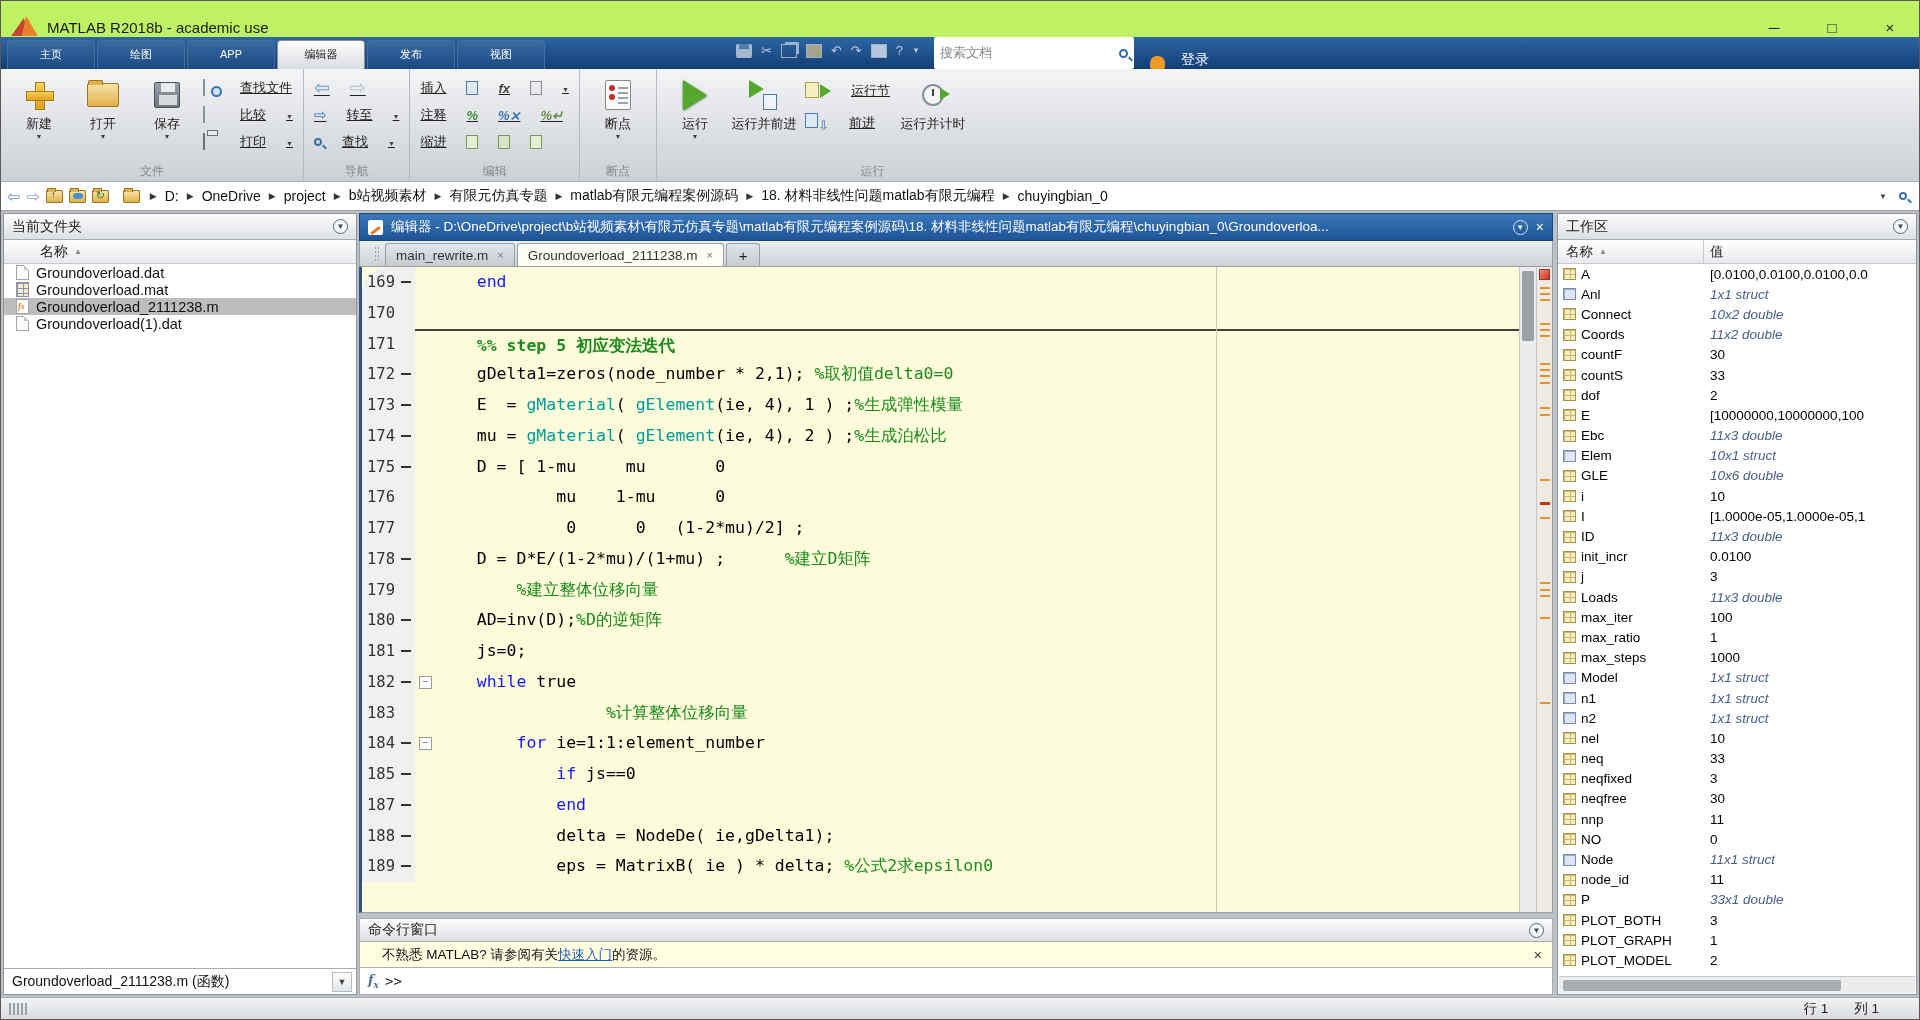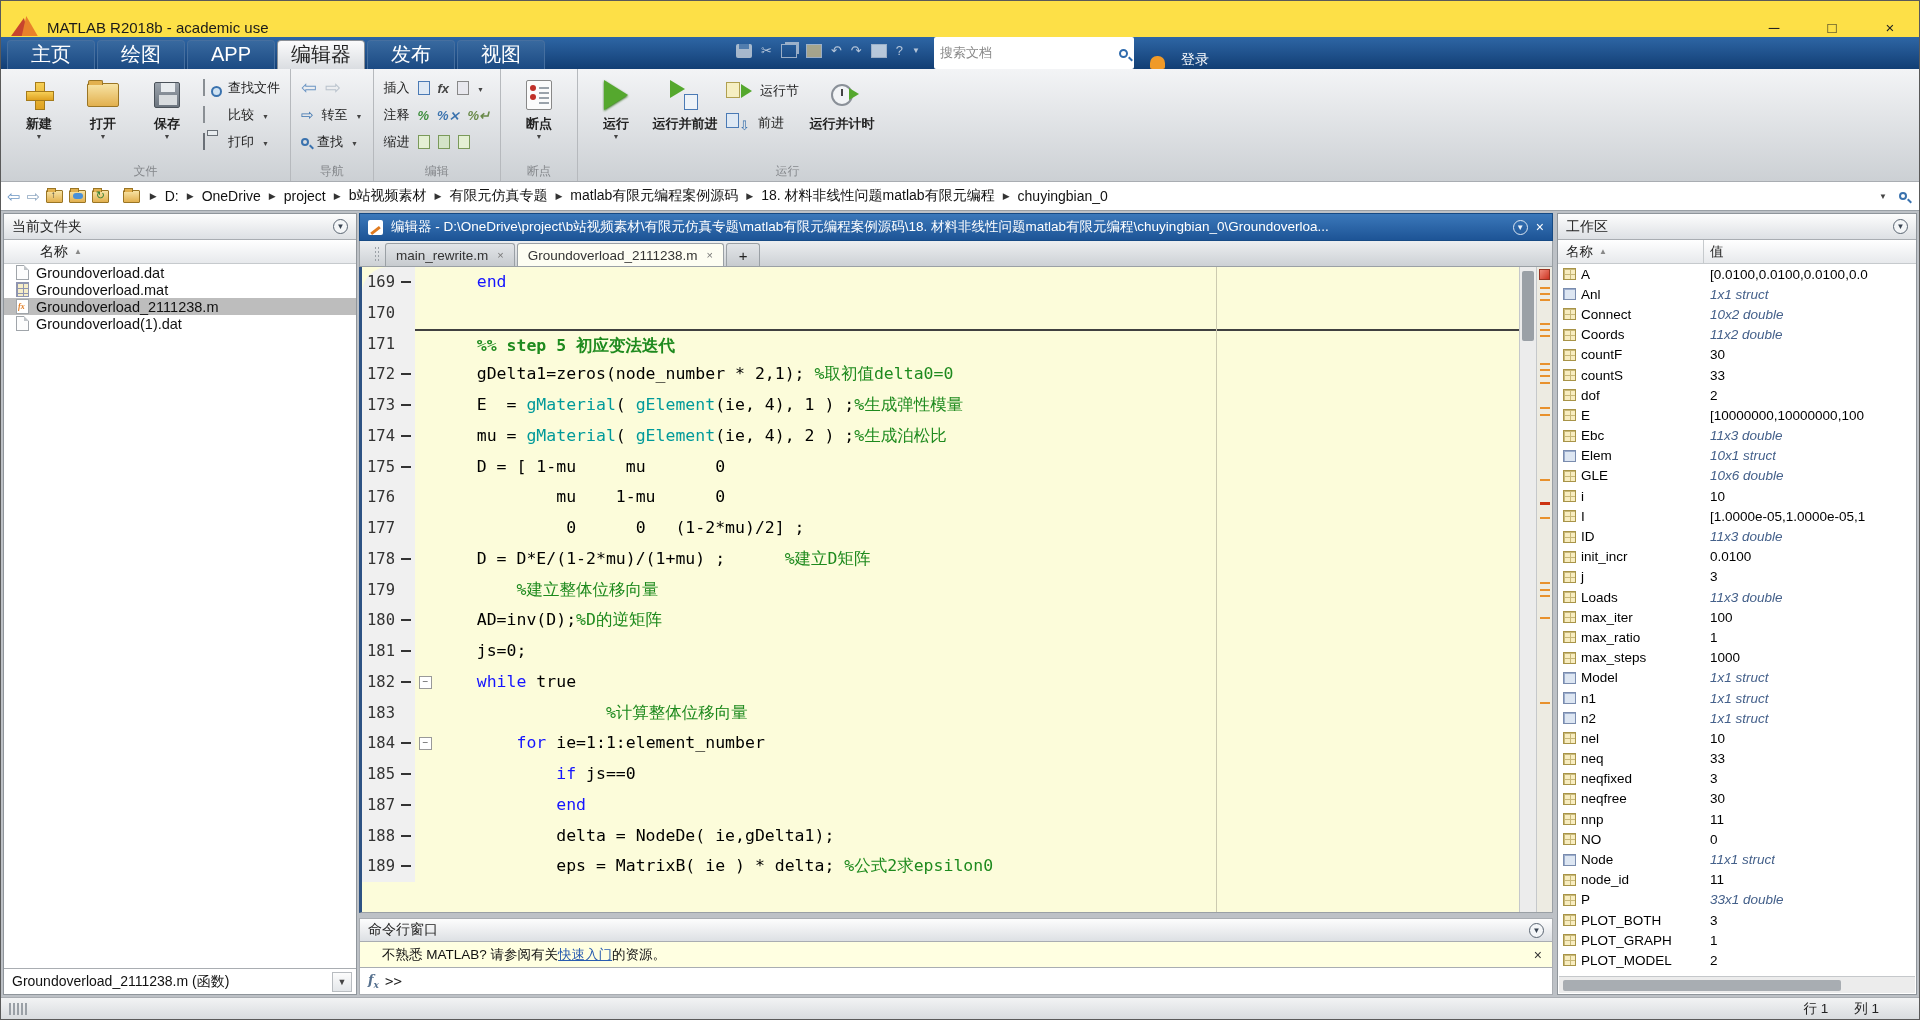--- a/index.html
+++ b/index.html
@@ -1,31 +1,31 @@
 <!DOCTYPE html>
 <html><head>
 <meta charset="utf-8">
 <style>
   * { margin:0; padding:0; box-sizing:border-box; }
   html,body { width:1920px; height:1020px; overflow:hidden; font-family:"Liberation Sans",sans-serif; background:#fff; }
   .app { position:relative; width:1920px; height:1020px; border:1px solid #5a5a5a; background:#fff; }
 
   
-  .titlebar { position:absolute; left:0; top:0; right:0; height:52px; background:#fde047; display:flex; align-items:center; }
+  .titlebar { position:absolute; left:0; top:0; right:0; height:52px; background:#bef264; display:flex; align-items:center; }
   .ml-logo { width:24px; height:22px; margin-left:10px; position:relative; }
   .ml-logo i { position:absolute; border-style:solid; }
   .ml-logo .t1 { left:2px; top:2px; border-width:0 9px 18px 9px; border-color:transparent transparent #c7442e transparent; transform:skewX(-12deg); }
   .ml-logo .t2 { left:9px; top:0; border-width:0 8px 20px 8px; border-color:transparent transparent #e8822a transparent; transform:skewX(10deg); }
   .title-text { margin-left:12px; font-size:15px; color:#1a1a1a; }
   .winbtns { margin-left:auto; display:flex; height:100%; }
   .winbtn { width:58px; height:100%; display:flex; align-items:center; justify-content:center; font-size:15px; color:#222; }
 
   
   .tabrow { position:absolute; left:0; top:36px; right:0; height:32px; background:linear-gradient(#2e66a5,#123e74); display:flex; align-items:flex-end; }
-  .rtab { width:88px; height:29px; margin:0 1px; border-radius:4px 4px 0 0; border:1px solid #466f9f; border-bottom:none; background:linear-gradient(#38699f,#1b4a83); color:#fff; font-size:20px; text-align:center; line-height:27px; }
+  .rtab { width:88px; height:29px; margin:0 1px; border-radius:4px 4px 0 0; border:1px solid #466f9f; border-bottom:none; background:linear-gradient(#38699f,#1b4a83); color:#fff; font-size:11px; text-align:center; line-height:27px; }
   .rtab:first-child { margin-left:6px; }
   .rtab.active { background:linear-gradient(#fbfbfc,#dadde1); color:#222; border-color:#8b9097; }
   .qat { display:flex; align-items:center; gap:9px; margin-left:190px; height:100%; padding-bottom:4px; }
   .qico { width:16px; height:14px; position:relative; opacity:.8; }
   .qchar { color:#cfd9e6; font-size:13px; line-height:14px; opacity:.85; }
   .ico-floppy { background:#c8d2dc; border-radius:2px; }
   .ico-floppy:after { content:""; position:absolute; left:3px; top:0; width:10px; height:5px; background:#5c86b4; }
   .ico-cut,.ico-copy,.ico-paste,.ico-window { border:1px solid #b9c6d6; }
   .ico-copy { box-shadow:3px -3px 0 -1px #b9c6d6; }
   .ico-paste { background:#c7b98c; }
@@ -38,24 +38,24 @@
   .bell:after { content:""; position:absolute; left:5px; bottom:-3px; width:4px; height:3px; background:#f09a28; border-radius:50%; }
   .signin { color:#fff; font-size:14px; margin:0 18px 0 16px; }
 
   
   .toolstrip { position:absolute; left:0; top:68px; right:0; height:113px; background:linear-gradient(#f3f4f6,#ccd0d4); border-bottom:1px solid #a9adb2; display:flex; }
   .tgroup { position:relative; padding:5px 10px 16px 10px; display:flex; gap:8px; }
   .tgroup + .tgroup { border-left:1px solid #b6b9bd; }
   .glabel { position:absolute; bottom:1px; left:0; right:0; text-align:center; font-size:12px; color:#85888c; }
   .bigbtn { width:56px; display:flex; flex-direction:column; align-items:center; font-size:13px; color:#222; }
   .bigbtn .bicon { height:42px; display:flex; align-items:center; justify-content:center; }
-  .bigbtn .blabel { line-height:15px; text-align:center;font-weight:bold; }
+  .bigbtn .blabel { line-height:15px; text-align:center; }
   .dd { font-size:7px; color:#444; margin-top:2px; }
   .smallcol { display:flex; flex-direction:column; justify-content:flex-start; gap:5px; padding-top:3px; }
-  .srow { display:flex; align-items:center; gap:8px; font-size:13px; color:#222; height:22px; }
+  .srow { display:flex; align-items:center; gap:20px; font-size:13px; color:#222; height:22px;text-decoration:underline; }
   .ic16 { width:17px; height:16px; position:relative; display:inline-block; }
   .plus-ic { position:relative; width:30px; height:30px; }
   .plus-ic:before { content:""; position:absolute; left:11px; top:2px; width:8px; height:26px; background:linear-gradient(#f6cf56,#dfa221); border:1px solid #a57b1a; }
   .plus-ic:after { content:""; position:absolute; left:2px; top:11px; width:26px; height:8px; background:linear-gradient(#f6cf56,#dfa221); border:1px solid #a57b1a; }
   .folder-ic { width:32px; height:24px; background:linear-gradient(#f7e3a4,#e2b04e); border:1px solid #9a7524; border-radius:2px; position:relative; }
   .folder-ic:before { content:""; position:absolute; left:0; top:-4px; width:13px; height:4px; background:#e2b04e; border:1px solid #9a7524; border-bottom:none; border-radius:2px 2px 0 0; }
   .save-ic { width:26px; height:26px; background:linear-gradient(#9aa2ab,#6c757f); border:1px solid #4a525a; border-radius:2px; position:relative; }
   .save-ic:before { content:""; position:absolute; left:6px; top:0; width:14px; height:9px; background:#e8ecef; }
   .save-ic:after { content:""; position:absolute; left:4px; bottom:2px; width:18px; height:10px; background:#d8dcdf; }
   .page-ic { width:13px; height:16px; background:#fff; border:1px solid #8a8f94; }

